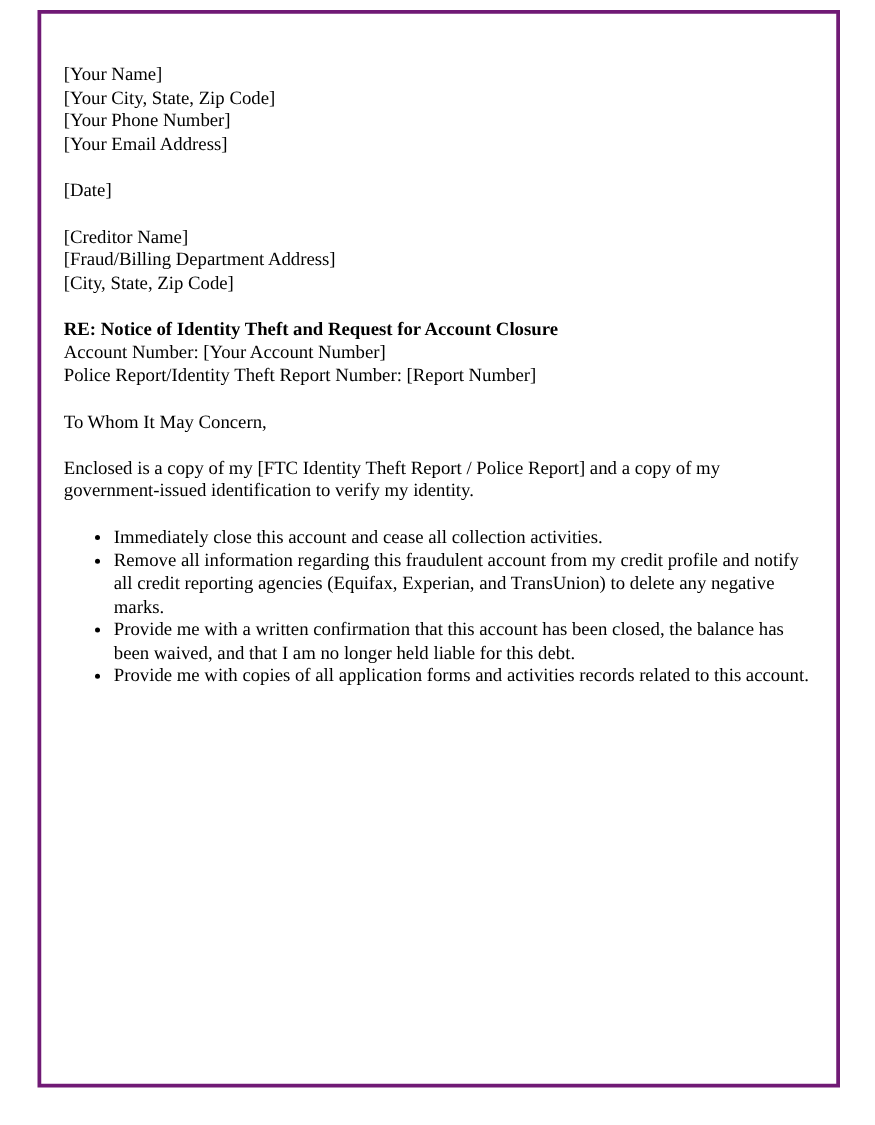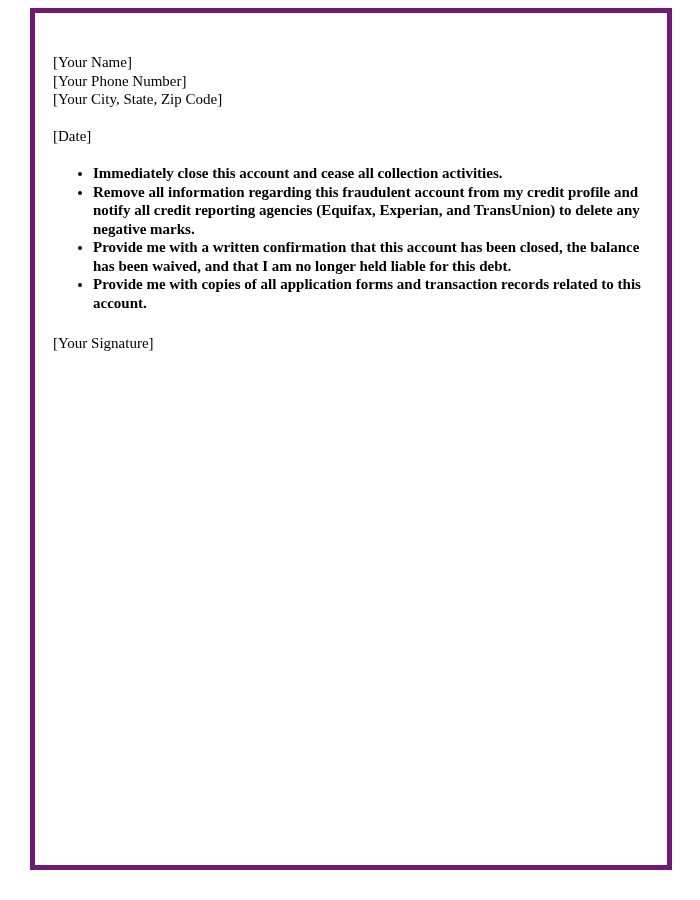--- a/index.html
+++ b/index.html
@@ -16,77 +16,90 @@
     height: 900px;
     background: #ffffff;
     overflow: hidden;
   }
   .sheet {
     position: absolute;
     left: 30px;
     top: 8px;
     width: 642px;
     height: 862px;
-    border: 5px solid #701a75;
+    border: 3px solid #701a75;
     box-sizing: border-box;
     padding: 40px 18px 0 18px;
     color: #000000;
     font-size: 15px;
     line-height: 18.5px;
   }
   p {
     margin: 0;
     padding: 0;
   }
   .block {
     margin: 0 0 18.5px 0;
   }
   .subject-line {
     font-weight: bold;
   }
   ul.bullet-list {
-    margin: 0 0 22px 0;
+    margin: 0 0 35px 0;
     padding: 0 0 0 40px;
     list-style: disc;
-    font-weight: bold;
   }
   ul.bullet-list li {
     margin: 0;
     padding: 0;
   }
 </style>
 </head>
 <body>
 
 <div class="canvas">
   <div class="sheet">
 
     <div class="block">
       <p>[Your Name]</p>
+      <p>[Your City, State, Zip Code]</p>
       <p>[Your Phone Number]</p>
-      <p>[Your City, State, Zip Code]</p>
+      <p>[Your Email Address]</p>
     </div>
 
     <div class="block">
       <p>[Date]</p>
     </div>
 
+    <div class="block">
+      <p>[Creditor Name]</p>
+      <p>[Fraud/Billing Department Address]</p>
+      <p>[City, State, Zip Code]</p>
+    </div>
+
+    <div class="block">
+      <p class="subject-line">RE: Notice of Identity Theft and Request for Account Closure</p>
+      <p>Account Number: [Your Account Number]</p>
+      <p>Police Report/Identity Theft Report Number: [Report Number]</p>
+    </div>
+
+    <div class="block">
+      <p>To Whom It May Concern,</p>
+    </div>
 
 
-
-
+    <div class="block">
+      <p>Enclosed is a copy of my [FTC Identity Theft Report / Police Report] and a copy of my government-issued identification to verify my identity.</p>
+    </div>
 
 
     <ul class="bullet-list">
       <li>Immediately close this account and cease all collection activities.</li>
       <li>Remove all information regarding this fraudulent account from my credit profile and notify all credit reporting agencies (Equifax, Experian, and TransUnion) to delete any negative marks.</li>
       <li>Provide me with a written confirmation that this account has been closed, the balance has been waived, and that I am no longer held liable for this debt.</li>
-      <li>Provide me with copies of all application forms and transaction records related to this account.</li>
+      <li>Provide me with copies of all application forms and activities records related to this account.</li>
     </ul>
 
 
 
-    <div class="block">
-      <p>[Your Signature]</p>
-    </div>
 
   </div>
 </div>
 
 </body></html>

